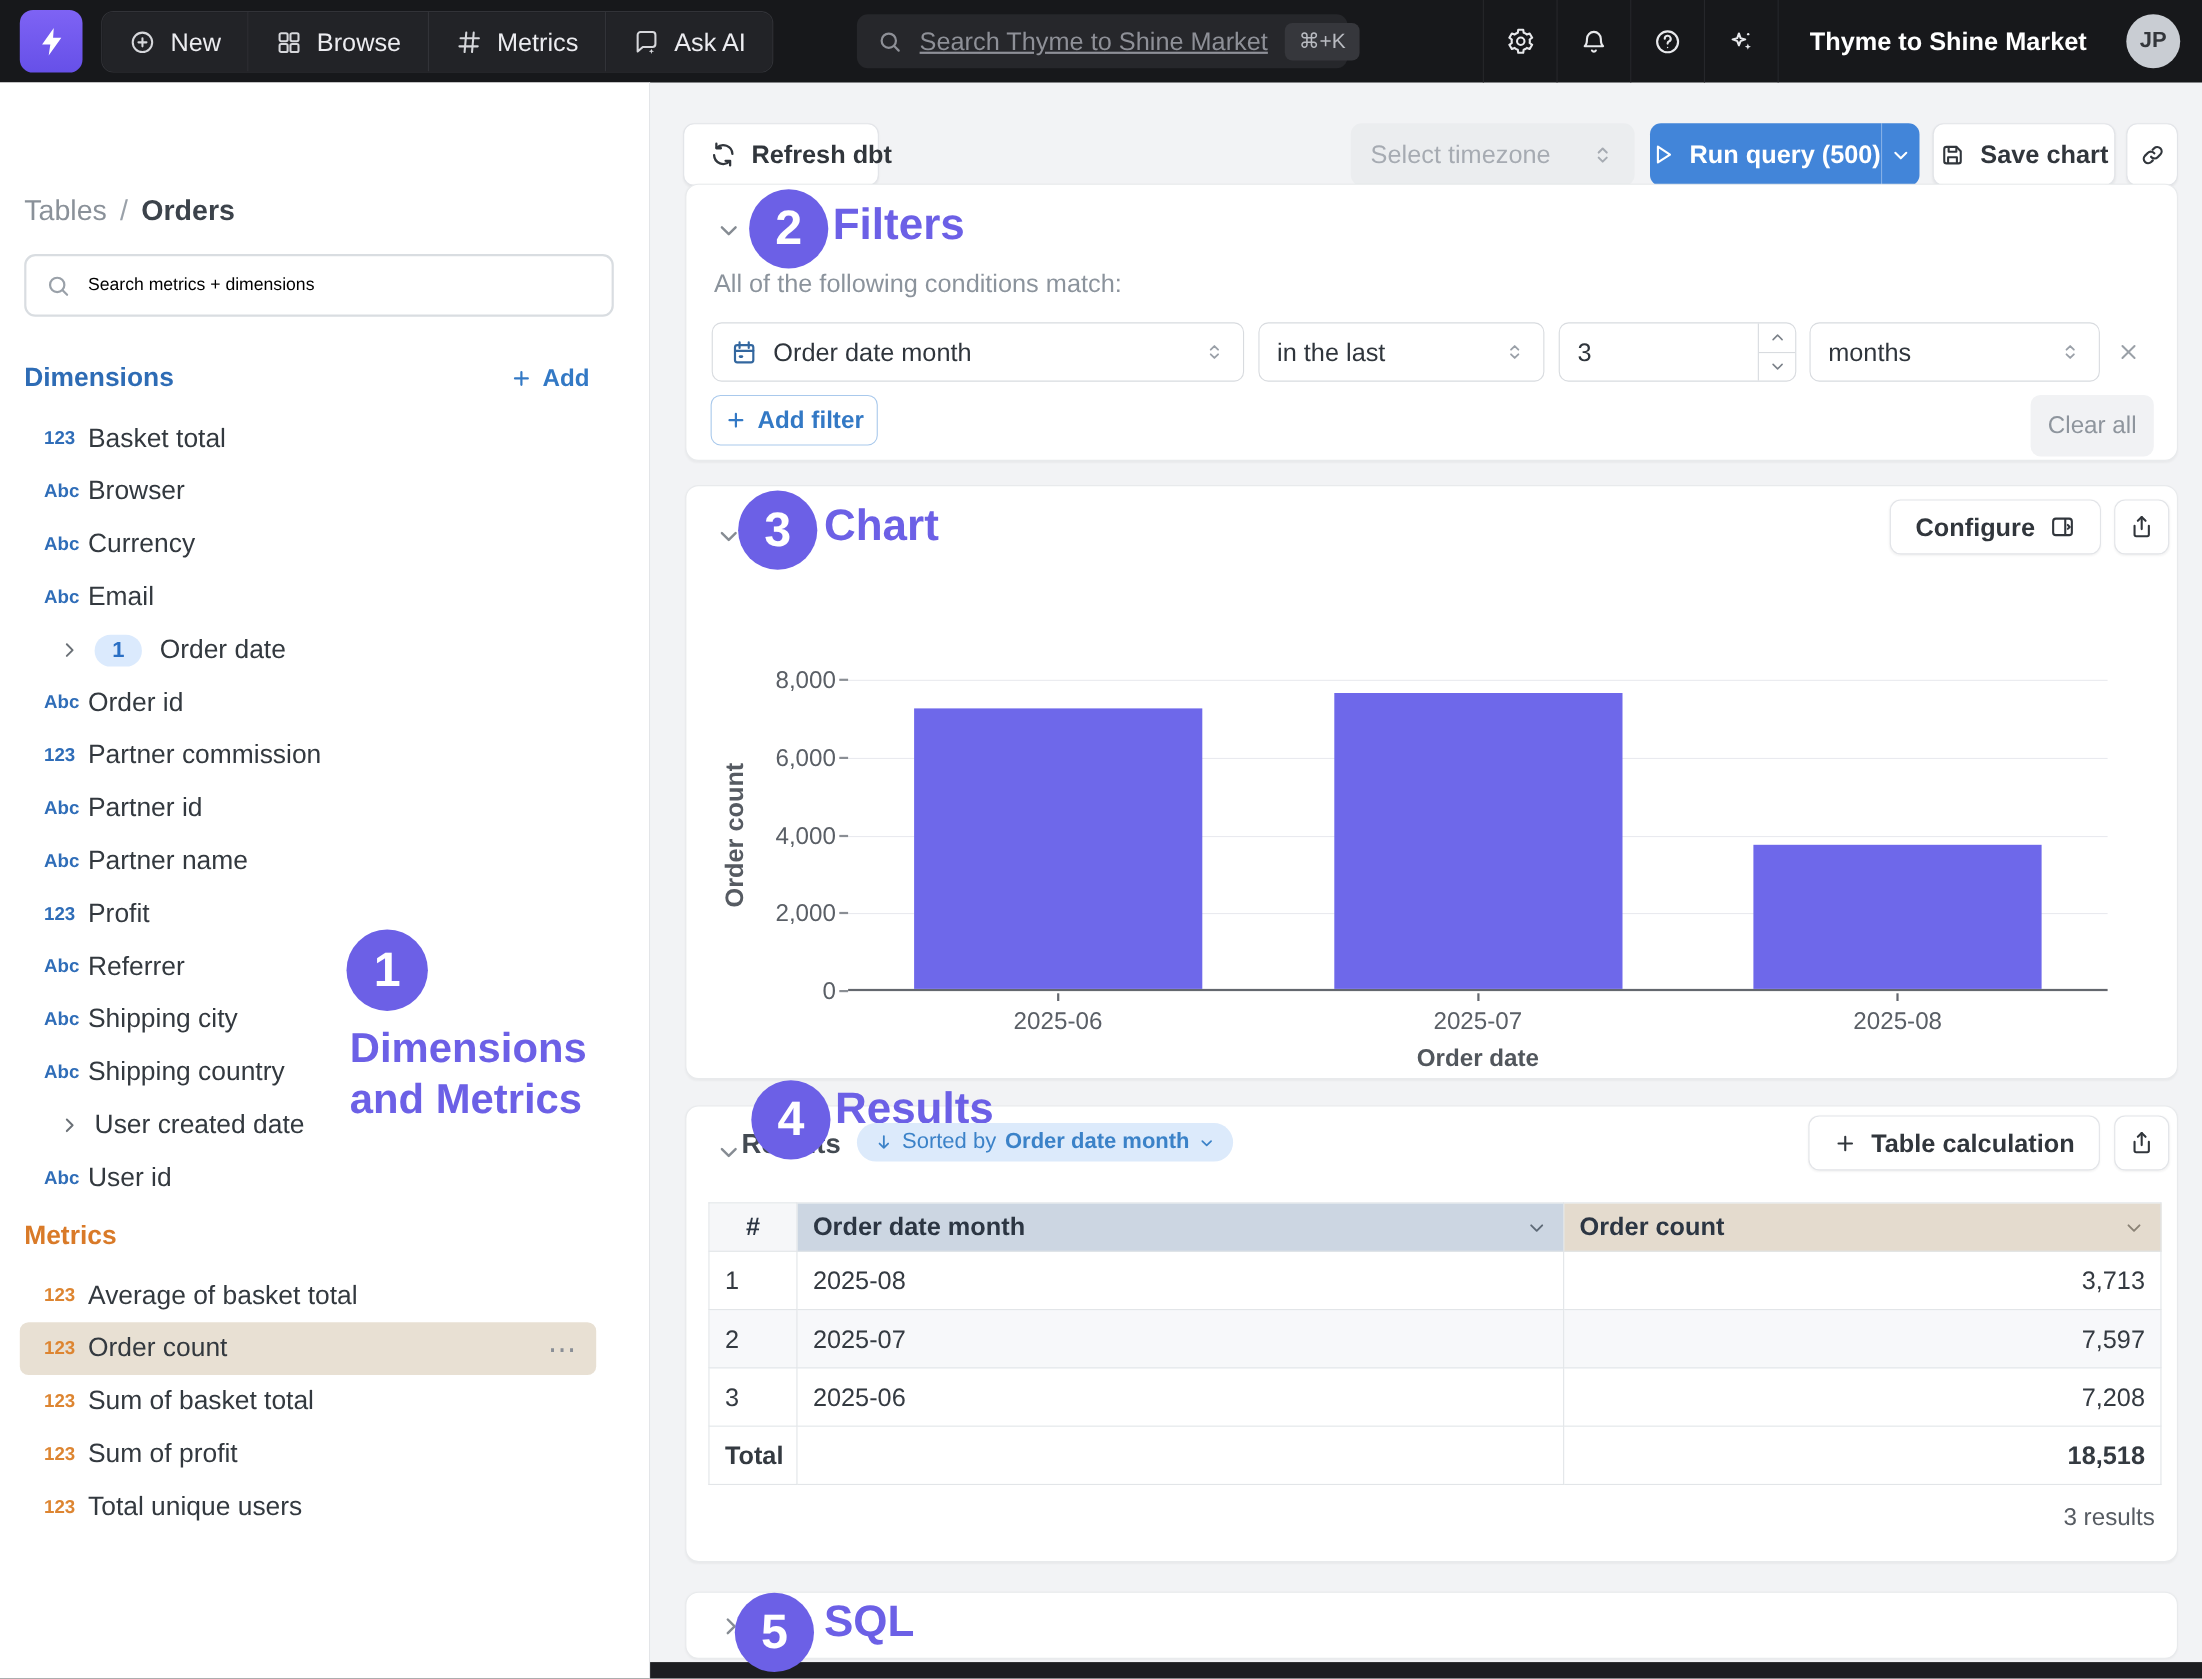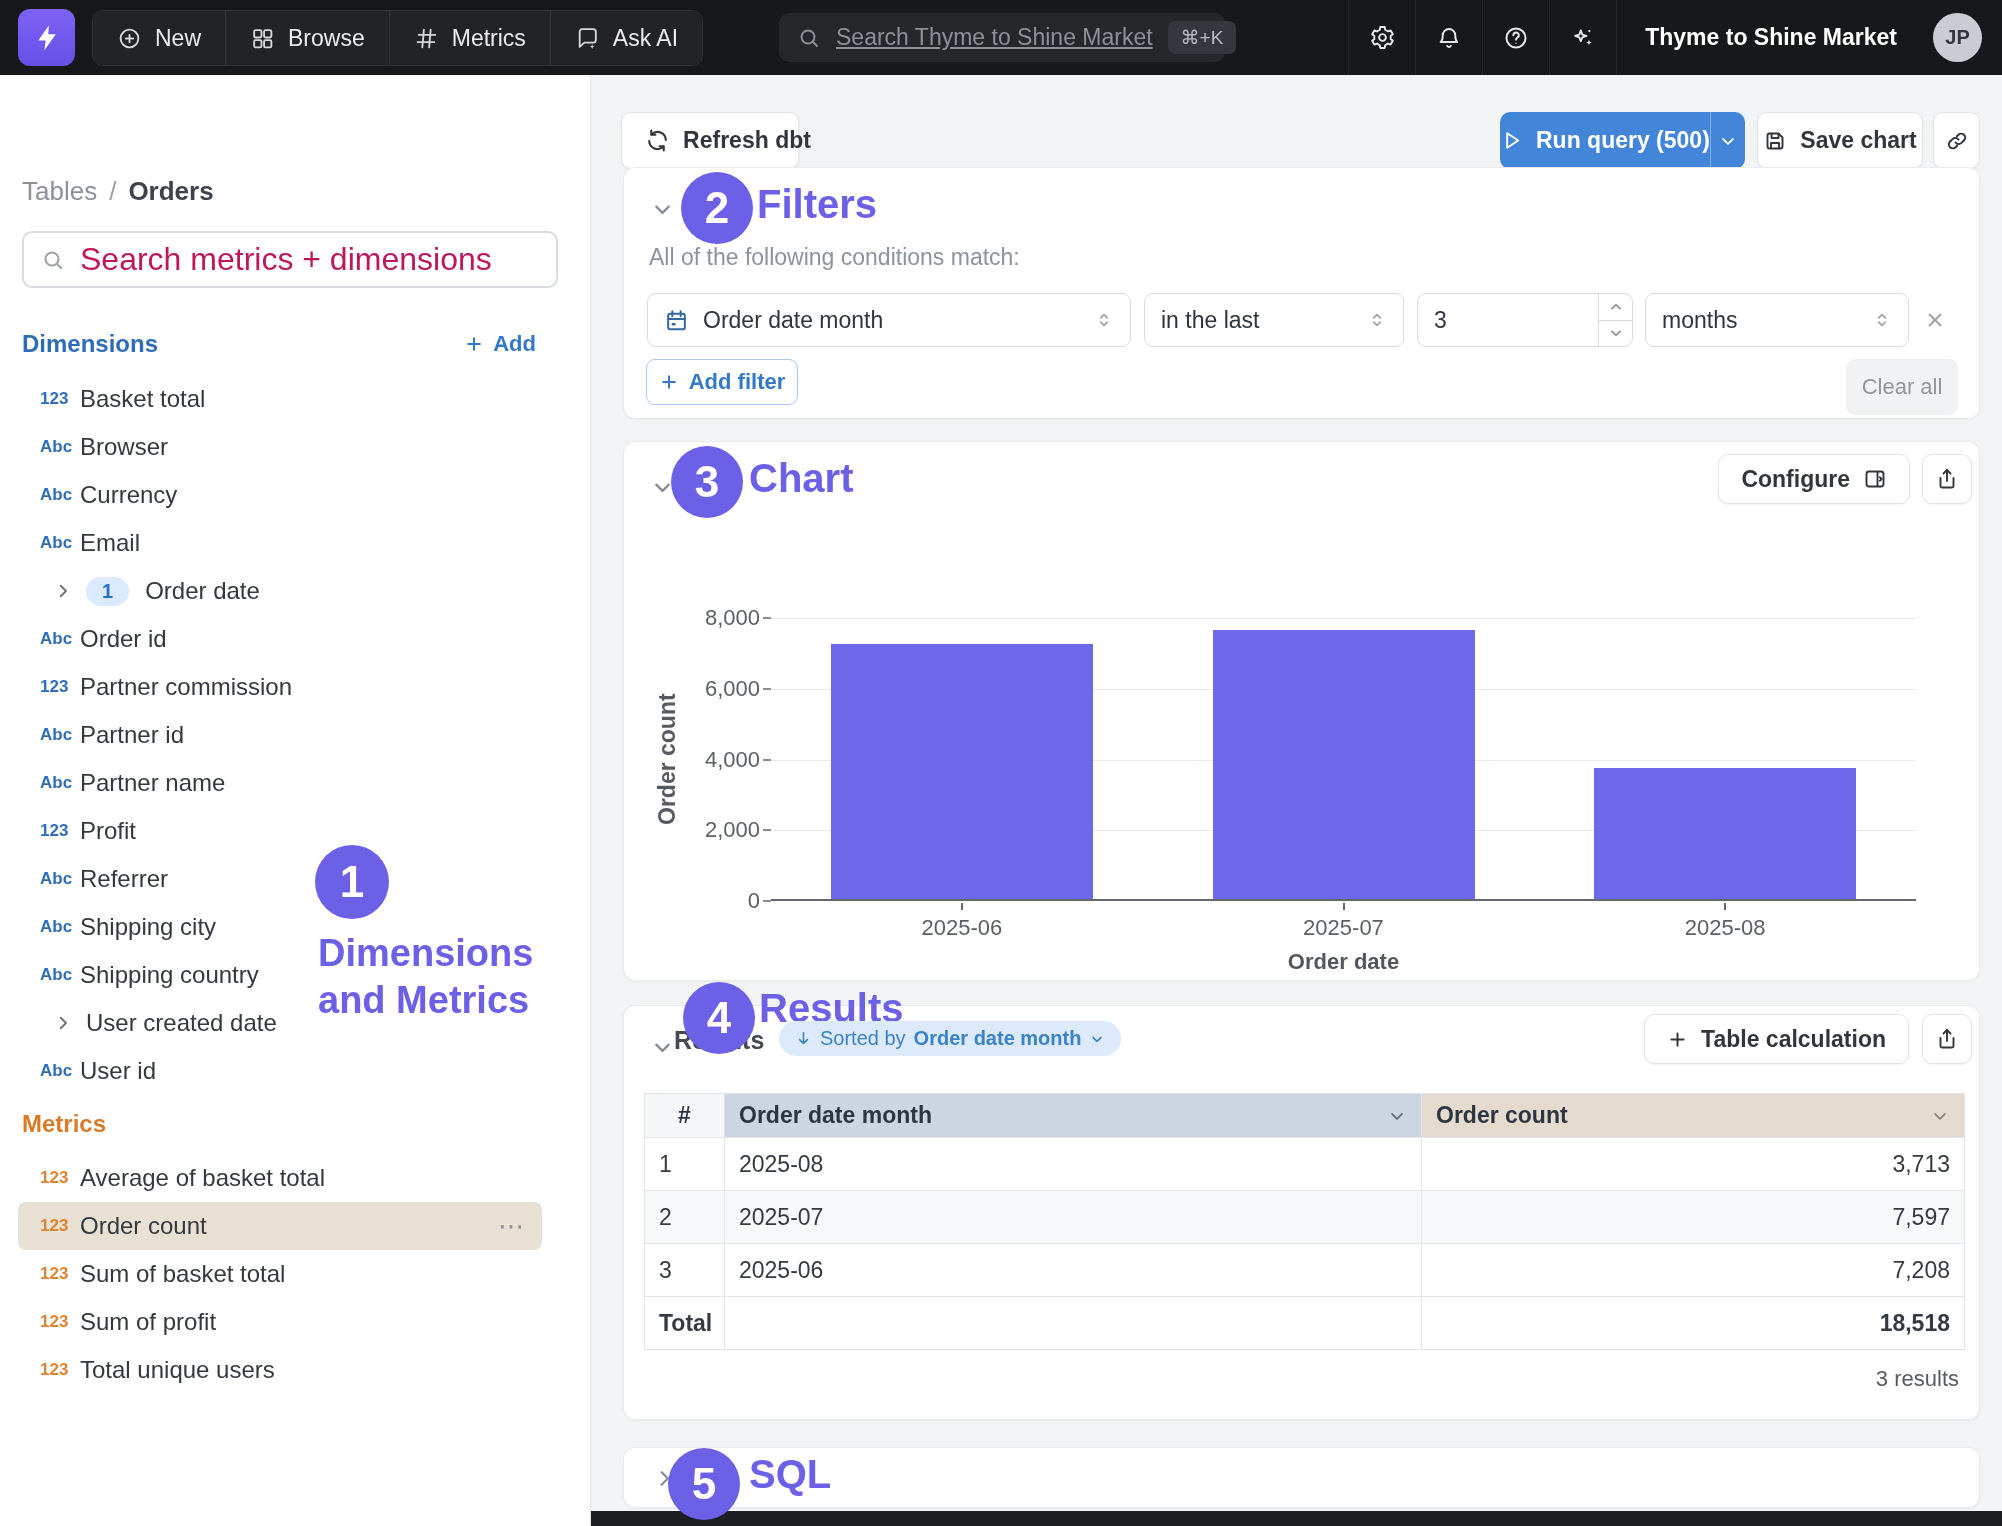--- a/index.html
+++ b/index.html
@@ -27,21 +27,21 @@
   .avatar{width:49px;height:49px;border-radius:50%;background:#c9cdd3;color:#33363b;display:flex;align-items:center;
           justify-content:center;font-size:20px;font-weight:700;margin:0 20px 0 8px;}
 
   
   .sidebar{position:absolute;left:0;top:75px;width:591px;height:1451px;background:#ffffff;border-right:1px solid #e3e5e8;}
   .crumb{position:absolute;left:22px;top:101px;font-size:26px;color:#8a9199;white-space:nowrap;}
   .crumb .sep{margin:0 12px;color:#9aa1a9;}
   .crumb .cur{color:#3c434b;font-weight:700;}
   .side-search{position:absolute;left:22px;top:156px;width:536px;height:57px;border:2px solid #d9dde1;border-radius:10px;
                display:flex;align-items:center;gap:15px;padding:0 17px;background:#fff;}
-  .side-search .ph{color:#be185d;font-size:32px;}
+  .side-search .ph{color:#000000;font-size:16px;}
   .list-head{position:absolute;left:22px;width:514px;display:flex;justify-content:space-between;align-items:center;}
   .list-head.dims{top:255px;}
   .list-head.mets{top:1035px;}
   .head-dim{color:#2e6cb5;font-size:24px;font-weight:700;}
   .head-met{color:#d97a28;font-size:24px;font-weight:700;}
   .add-link{display:flex;align-items:center;gap:9px;color:#3379c5;font-size:22px;font-weight:600;}
   .slist{position:absolute;left:0;width:591px;}
   #dim-list{top:300px;}
   #met-list{top:1079px;}
   .srow{height:48px;display:flex;align-items:center;margin:0 49px 0 18px;padding-left:22px;border-radius:8px;
@@ -373,20 +373,28 @@
   <div class="btn-white" id="btn-refresh">
     <span class="ic">
       <svg width="25" height="25" viewBox="0 0 24 24" fill="none" stroke="#31363c" stroke-width="2" stroke-linecap="round" stroke-linejoin="round">
           <path d="M20 11.5A8 8 0 0 0 6.3 6.2"></path>
           <path d="M6 2.5v4h4"></path>
           <path d="M4 12.5a8 8 0 0 0 13.7 5.3"></path>
           <path d="M18 21.5v-4h-4"></path>
         </svg>
     </span>
     <span>Refresh dbt</span>
+  </div>
+  <div id="tz-select">
+    <span>Select timezone</span>
+    <span class="ic">
+      <svg width="22" height="22" viewBox="0 0 24 24" fill="none" stroke="#a6abb2" stroke-width="2" stroke-linecap="round" stroke-linejoin="round">
+          <path d="M8 9.5 12 5.5l4 4M8 14.5l4 4 4-4"></path>
+        </svg>
+    </span>
   </div>
   <div id="btn-run">
     <span class="run-main">
       <span class="ic">
         <svg width="23" height="23" viewBox="0 0 24 24" fill="none" stroke="#ffffff" stroke-width="2" stroke-linejoin="round">
             <path d="M7.5 4.5 19 12 7.5 19.5z"></path>
           </svg>
       </span>
       <span>Run query (500)</span>
     </span>

